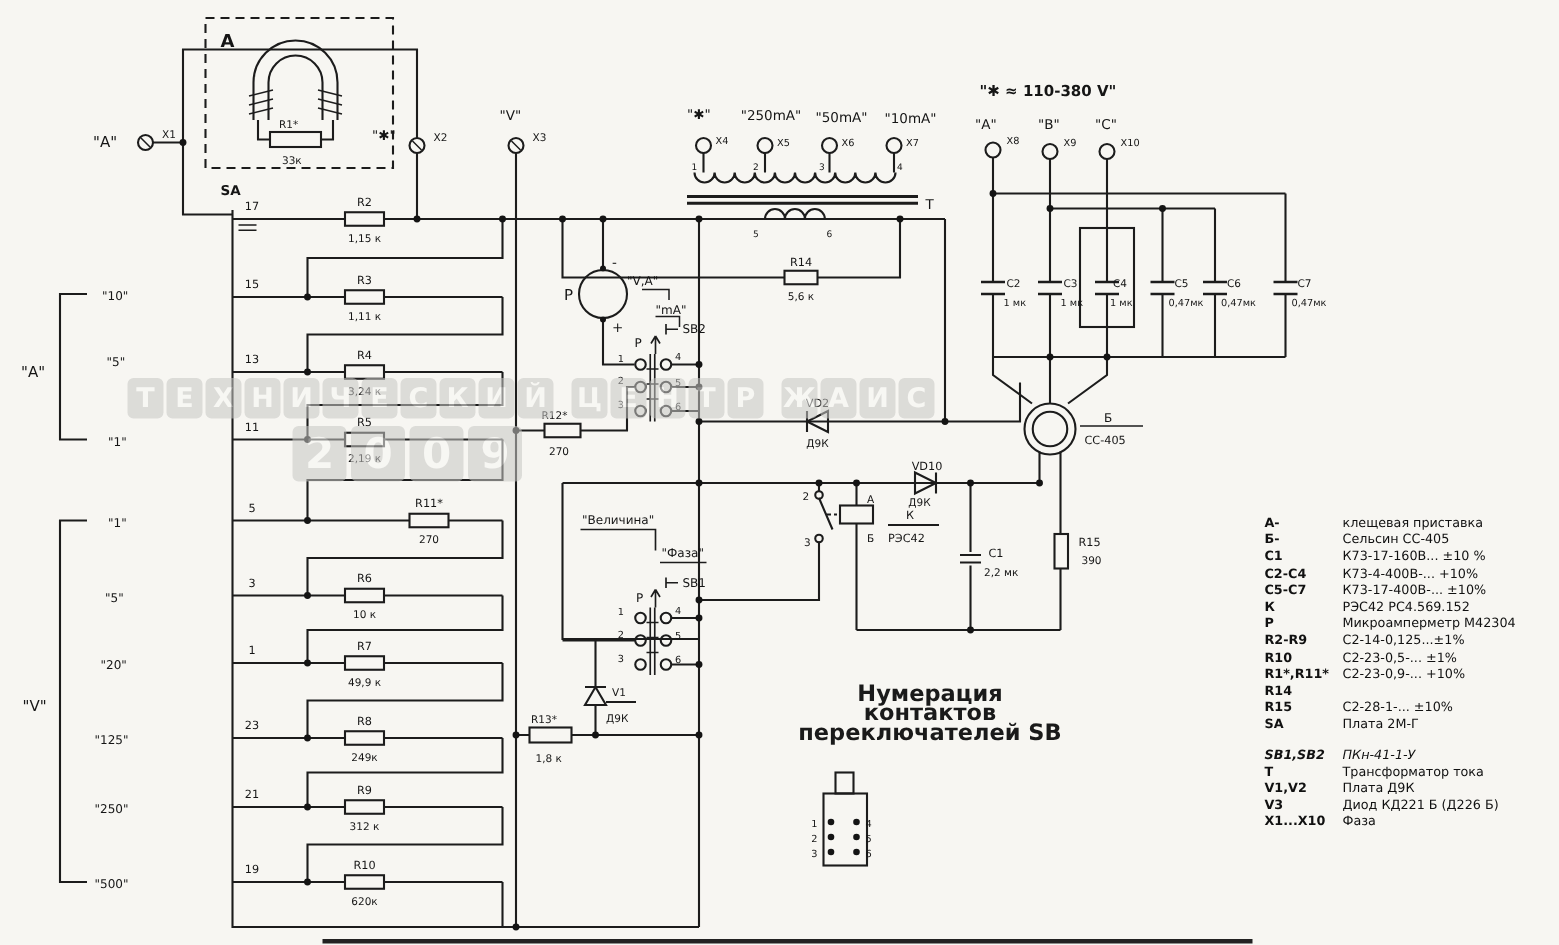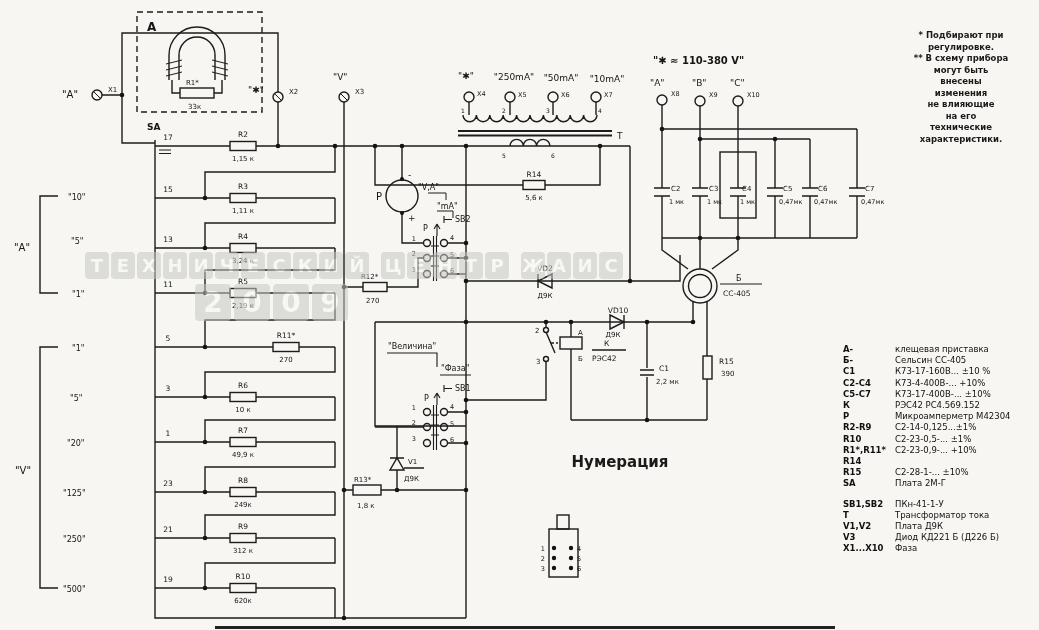--- a/index.html
+++ b/index.html
@@ -5,21 +5,21 @@
   html,body{margin:0;padding:0;background:#fff;}
   #page{position:relative;width:1039px;height:630px;background:#f7f6f2;overflow:hidden;
         font-family:"DejaVu Sans",sans-serif;color:#151515;}
   svg text{font-family:"DejaVu Sans",sans-serif;fill:#151515;}
   .note{position:absolute;left:886px;top:30px;width:150px;text-align:center;
         font-size:8.5px;line-height:11.5px;font-weight:bold;color:#1a1a1a;}
   .numnote{position:absolute;left:500px;top:456px;width:240px;text-align:center;
         font-size:15px;line-height:13px;font-weight:bold;color:#1a1a1a;}
   .legend{position:absolute;left:843px;top:344px;width:196px;font-size:8.5px;line-height:11.2px;color:#111;}
   .lg-row{display:flex;}
-  .lg-gap{margin-top:9px;}
+  .lg-gap{margin-top:9px;font-style:italic;}
   .lg-ref{width:52px;flex:none;font-weight:bold;}
   .lg-desc{flex:1;}
   .wm{position:absolute;display:flex;pointer-events:none;opacity:.55;}
   .wm1{left:85px;top:252px;}
   .wm2{left:195px;top:284px;}
   .wm-box,.wm-box2{display:flex;align-items:center;justify-content:center;
         background:#c7c7c4;border-radius:4px;color:#f8f8f5;font-weight:bold;}
   .wm-box{width:24px;height:27px;font-size:18px;margin-right:2px;}
   .wm-box2{width:36px;height:37px;font-size:28px;margin-right:3px;}
   .wm-gap{width:10px;}
@@ -338,34 +338,23 @@
     <text x="545" y="551" font-size="6.5" text-anchor="end">1</text>
     <text x="545" y="561" font-size="6.5" text-anchor="end">2</text>
     <text x="545" y="571" font-size="6.5" text-anchor="end">3</text>
     <text x="577" y="551" font-size="6.5">4</text>
     <text x="577" y="561" font-size="6.5">5</text>
     <text x="577" y="571" font-size="6.5">6</text>
   </g>
   <rect x="215" y="626" width="620" height="3" fill="#222"></rect>
 </svg>
 
-<div class="note">
-      <div>* Подбирают при</div>
-      <div>регулировке.</div>
-      <div>** В схему прибора</div>
-      <div>могут быть</div>
-      <div>внесены</div>
-      <div>изменения</div>
-      <div>не влияющие</div>
-      <div>на его</div>
-      <div>технические</div>
-      <div>характеристики.</div>
-    </div>
 <div class="numnote">
       <div>Нумерация</div>
+      <div>контактов переключателей SB</div>
     </div>
 <div class="legend">
       <div class="lg-row">
         <span class="lg-ref">А-</span>
         <span class="lg-desc">клещевая приставка</span>
       </div>
       <div class="lg-row">
         <span class="lg-ref">Б-</span>
         <span class="lg-desc">Сельсин СС-405</span>
       </div>

